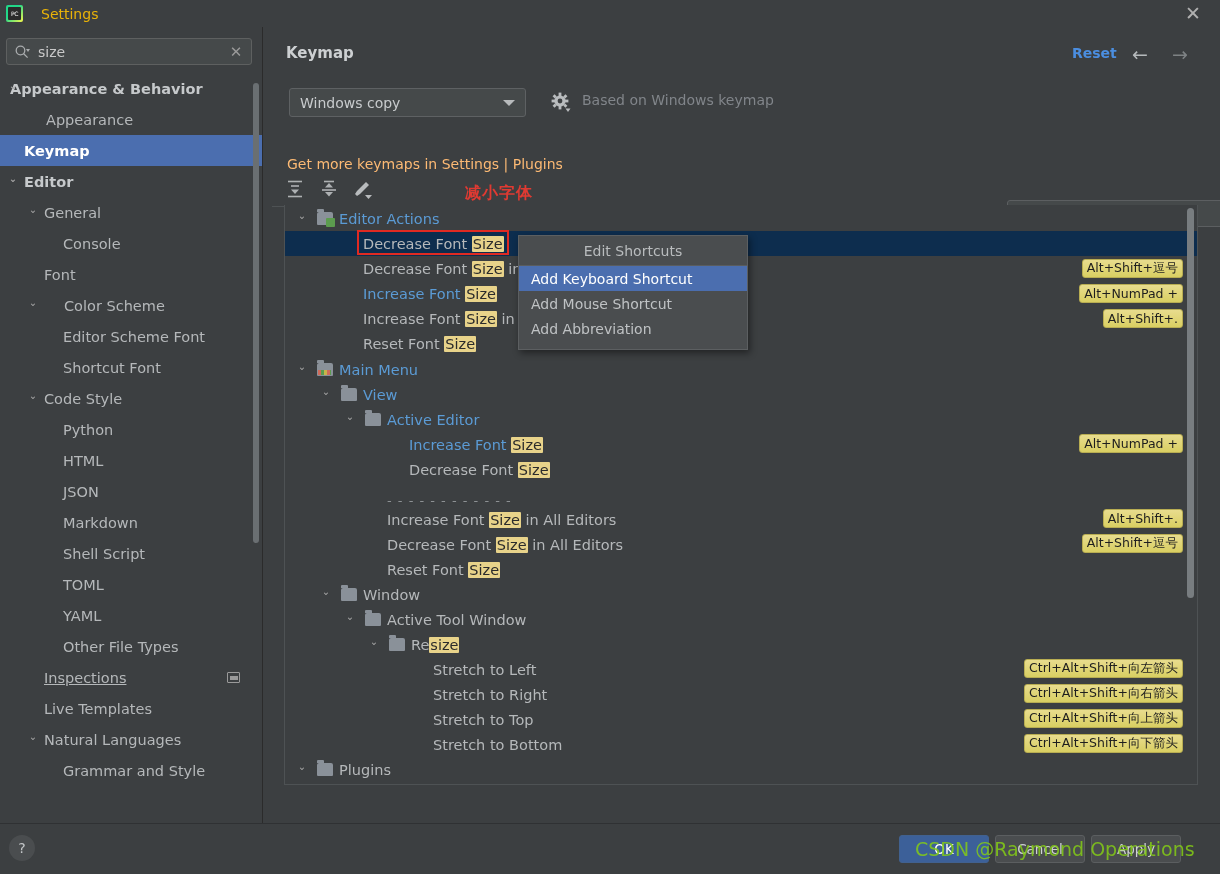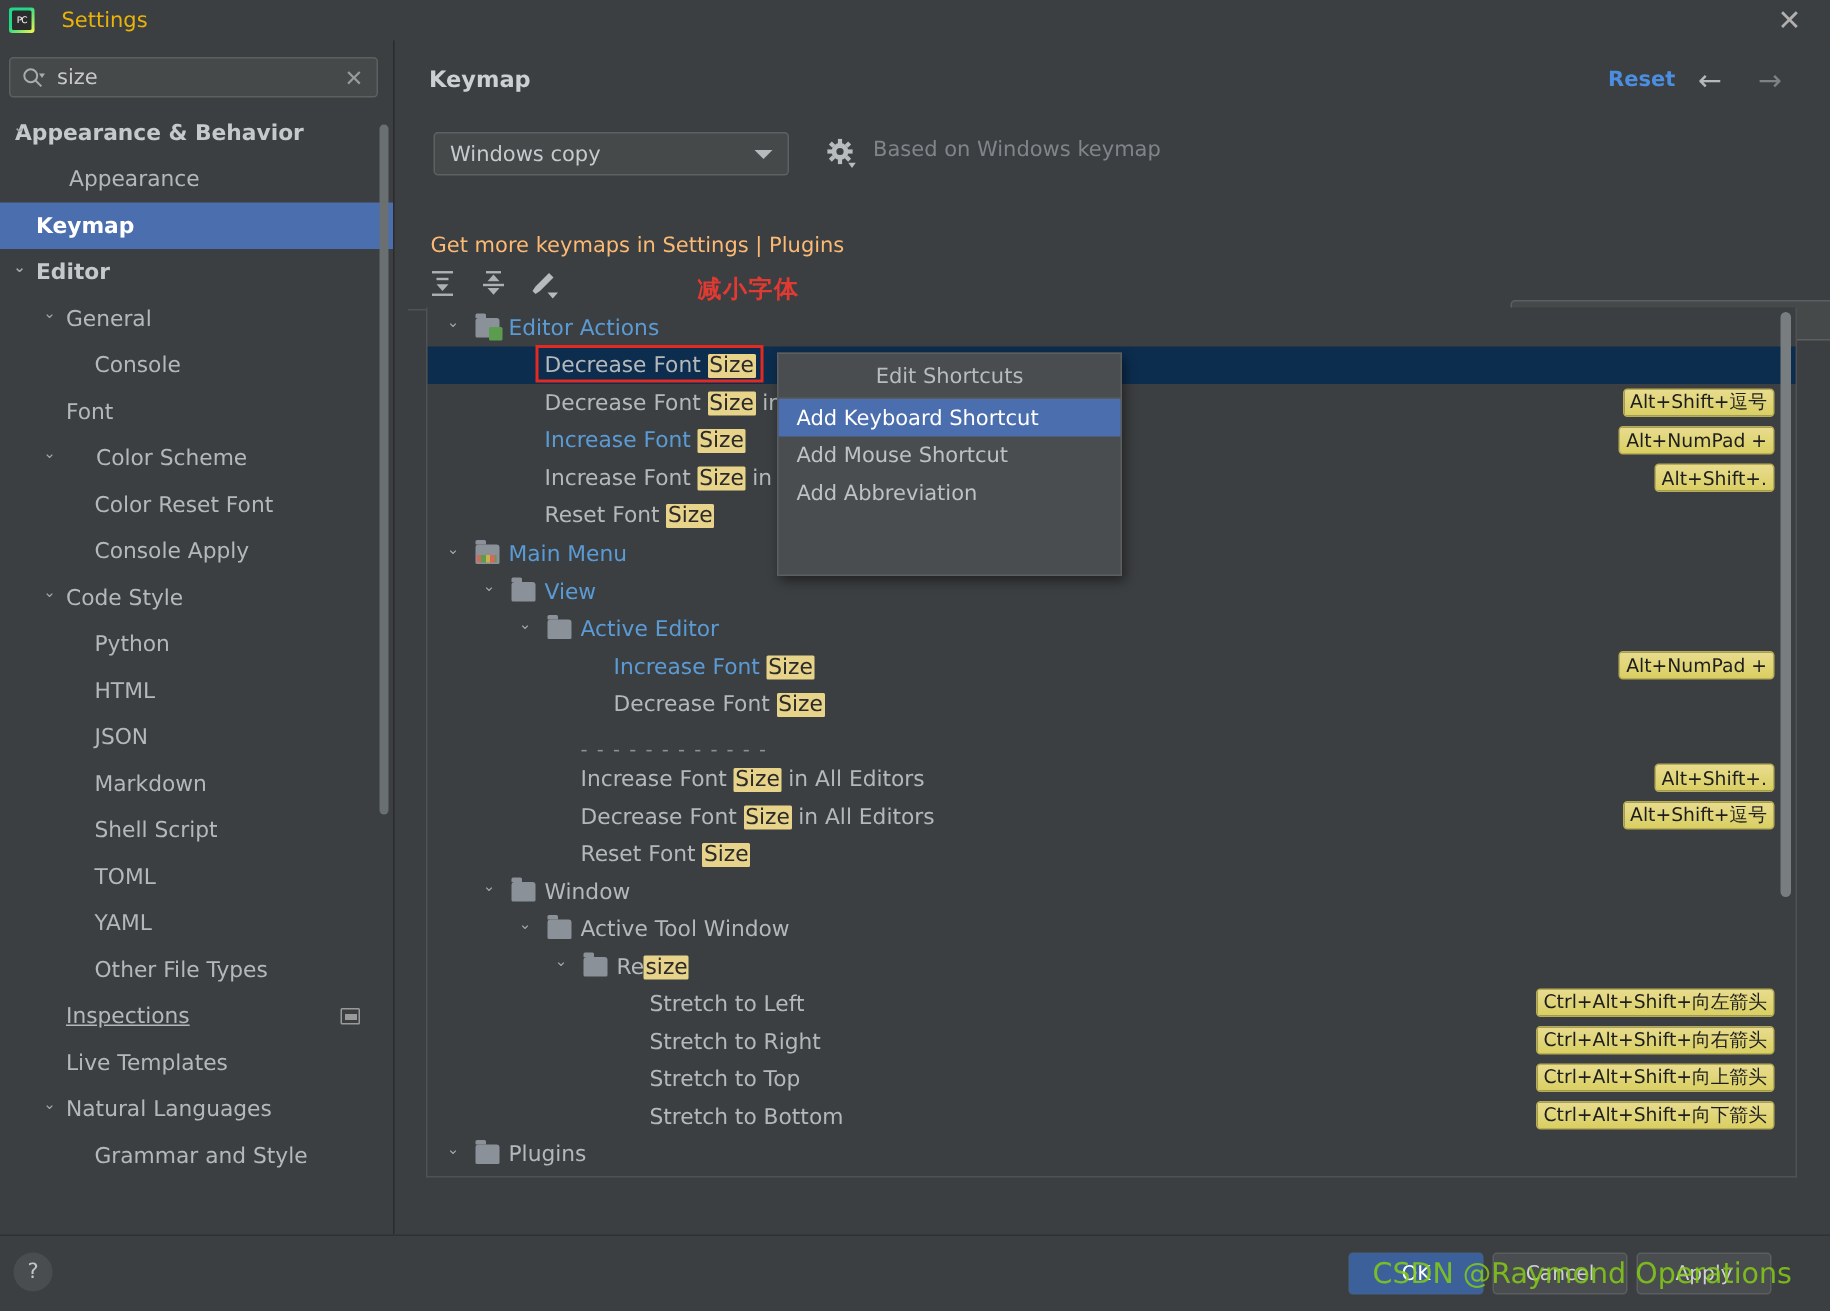--- a/index.html
+++ b/index.html
@@ -226,21 +226,21 @@
   .red-box {
     position: absolute; border: 2px solid #e02a22; pointer-events: none;
   }
   .kt-scroll {
     position: absolute; right: 3px; top: 3px; width: 7px; height: 390px;
     background: #787d80; border-radius: 4px;
   }
 
   
   .ctxmenu {
-    position: absolute; left: 518px; top: 235px; width: 230px; height: 149px;
+    position: absolute; left: 518px; top: 235px; width: 230px; height: 115px;
     background: #4a4d4f; border: 1px solid #5c5f61;
     box-shadow: 2px 3px 7px rgba(0,0,0,0.45);
     z-index: 40;
   }
   .ctx-header {
     height: 30px; display: flex; align-items: center; justify-content: center;
     font-size: 14px; color: #b9bcbe; border-bottom: 1px solid #5a5d5f;
   }
   .ctx-item {
     height: 25px; display: flex; align-items: center; padding-left: 12px;
@@ -325,24 +325,24 @@
           <span class="lbl" style="margin-left: 63px;">Console</span>
         </div>
         <div class="tree-item">
           <span class="lbl" style="margin-left: 44px;">Font</span>
         </div>
         <div class="tree-item">
           <span class="chev" style="left: 26px; margin-top: -5px;">⌄</span>
           <span class="lbl" style="margin-left: 64px;">Color Scheme</span>
         </div>
         <div class="tree-item">
-          <span class="lbl" style="margin-left: 63px;">Color Reset Font</span>
-        </div>
-        <div class="tree-item">
-          <span class="lbl" style="margin-left: 63px;">Console Apply</span>
+          <span class="lbl" style="margin-left: 63px;">Editor Scheme Font</span>
+        </div>
+        <div class="tree-item">
+          <span class="lbl" style="margin-left: 63px;">Shortcut Font</span>
         </div>
         <div class="tree-item">
           <span class="chev" style="left: 26px; margin-top: -5px;">⌄</span>
           <span class="lbl" style="margin-left: 44px;">Code Style</span>
         </div>
         <div class="tree-item">
           <span class="lbl" style="margin-left: 63px;">Python</span>
         </div>
         <div class="tree-item">
           <span class="lbl" style="margin-left: 63px;">HTML</span>

